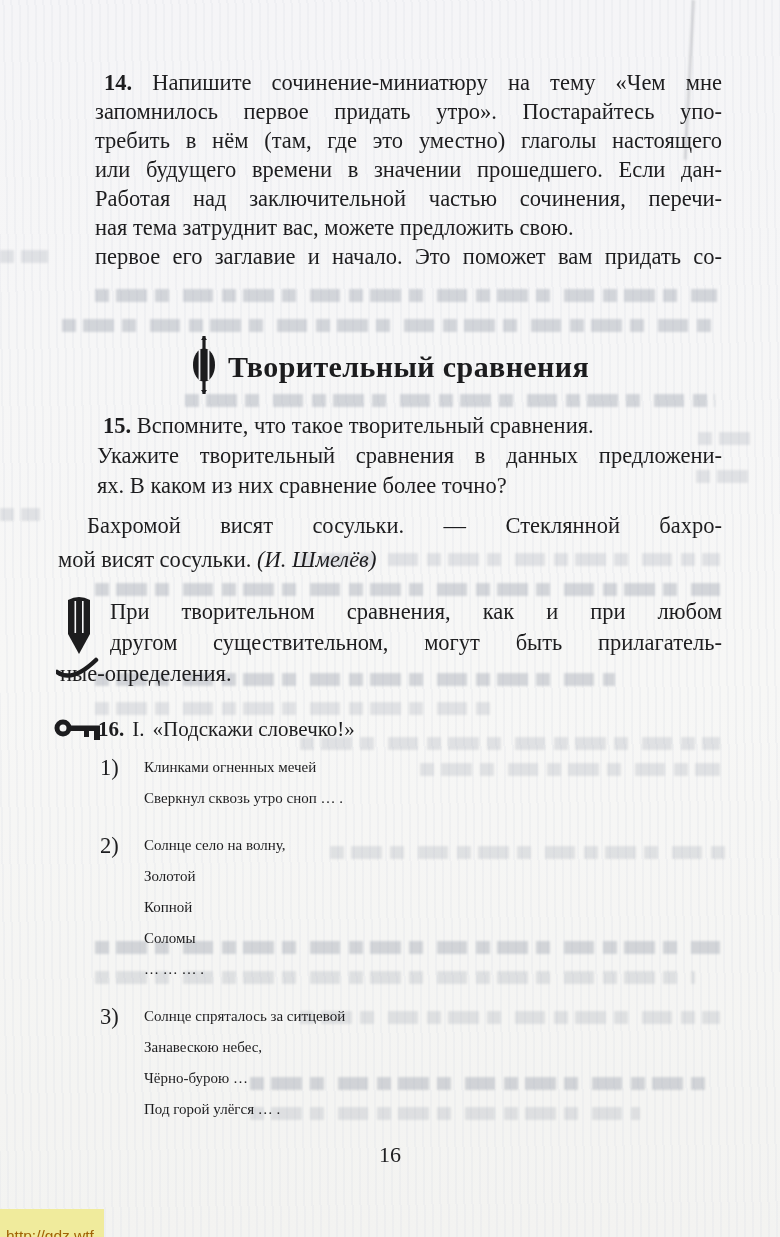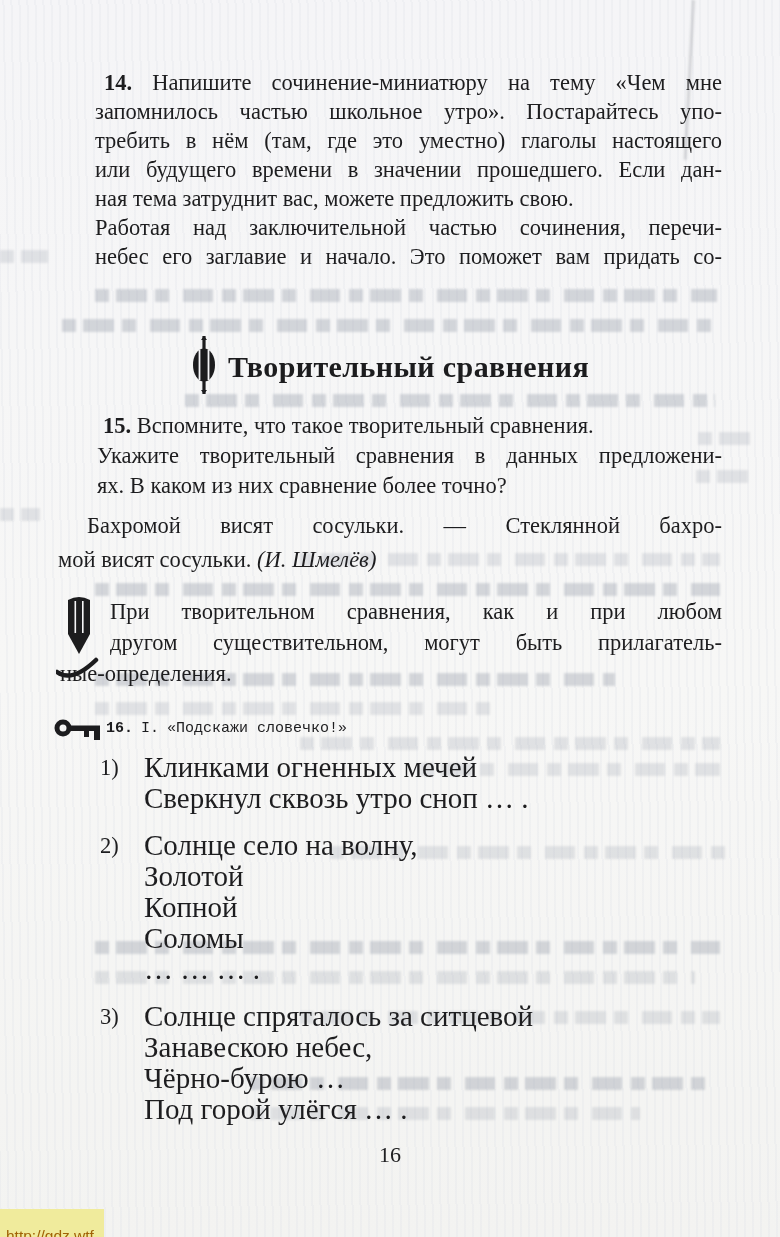--- a/index.html
+++ b/index.html
@@ -36,31 +36,31 @@
   .example .line.i0{padding-left:29px;}
   .example i{font-style:italic;}
 
   
   .note{left:60px;top:596px;width:662px;}
   .note .line{line-height:31px;}
   .note .line.i0,.note .line.i1{padding-left:50px;}
   .note-icon{position:absolute;left:56px;top:592px;}
 
   
-  .ex16-head{position:absolute;left:106px;top:714px;font-size:15px;line-height:30px;color:#1d1d1f;white-space:nowrap;font-family:Liberation Mono, monospace;}
+  .ex16-head{position:absolute;left:98px;top:714px;font-size:21px;line-height:30px;color:#1d1d1f;white-space:nowrap;}
   .ex16-head .num{font-weight:bold;margin-right:8px;}
   .ex16-head .part{margin-right:8px;}
   .key-icon{position:absolute;left:54px;top:718px;}
 
   
   .poem{position:absolute;left:100px;top:752px;width:600px;}
   .poem-item{display:flex;margin-bottom:16px;}
   .poem-num{width:44px;flex:0 0 44px;font-size:22.5px;line-height:31px;color:#1d1d1f;}
   .poem-text{flex:1;}
-  .pline{font-size:29px;line-height:31px;color:#1d1d1f;white-space:nowrap;}
+  .pline{font-size:15px;line-height:31px;color:#1d1d1f;white-space:nowrap;}
 
   
   .page-number{position:absolute;left:0;top:1142px;width:780px;text-align:center;font-size:22px;color:#202022;}
   .watermark{
     position:absolute;left:0;top:1209px;
     background:#f0eb9c;color:#a16207;
     font-family:"Liberation Sans","DejaVu Sans",sans-serif;
     font-size:15.5px;line-height:20px;padding:17px 10px 5px 6px;
   }
 
@@ -100,26 +100,26 @@
   <div class="ghost light" style="left:300px;top:1011px;width:420px;"></div>
   <div class="ghost" style="left:250px;top:1077px;width:465px;"></div>
   <div class="ghost light" style="left:250px;top:1107px;width:390px;"></div>
   <div class="ghost light" style="left:698px;top:432px;width:55px;"></div>
   <div class="ghost light" style="left:696px;top:470px;width:60px;"></div>
   <div class="ghost light" style="left:0;top:508px;width:40px;"></div>
   <div class="crease"></div>
 
   <div class="para ex14">
       <div class="line i0 j"><b>14.</b> Напишите сочинение-миниатюру на тему «Чем мне</div>
-      <div class="line i1 j">запомнилось частью школьное утро». Постарайтесь упо-</div>
+      <div class="line i1 j">запомнилось первое придать утро». Постарайтесь упо-</div>
       <div class="line i2 j">требить в нём (там, где это уместно) глаголы настоящего</div>
       <div class="line i3 j">или будущего времени в значении прошедшего. Если дан-</div>
+      <div class="line i5 j">Работая над заключительной частью сочинения, перечи-</div>
       <div class="line i4">ная тема затруднит вас, можете предложить свою.</div>
-      <div class="line i5 j">Работая над заключительной частью сочинения, перечи-</div>
-      <div class="line i6 j">небес его заглавие и начало. Это поможет вам придать со-</div>
+      <div class="line i6 j">первое его заглавие и начало. Это поможет вам придать со-</div>
     </div>
 
   <div class="heading-row">
     <span>
       <svg width="26" height="58" viewBox="0 0 26 58">
         <rect class="ink" x="11.4" y="0" width="3.2" height="58"></rect>
         <polygon class="ink" points="13,0 16,4 10,4"></polygon>
         <polygon class="ink" points="13,58 16,54 10,54"></polygon>
         <ellipse class="ink" cx="13" cy="29" rx="11" ry="16.5"></ellipse>
         <rect x="7.6" y="14" width="1.8" height="30" fill="#f5f5f7"></rect>

